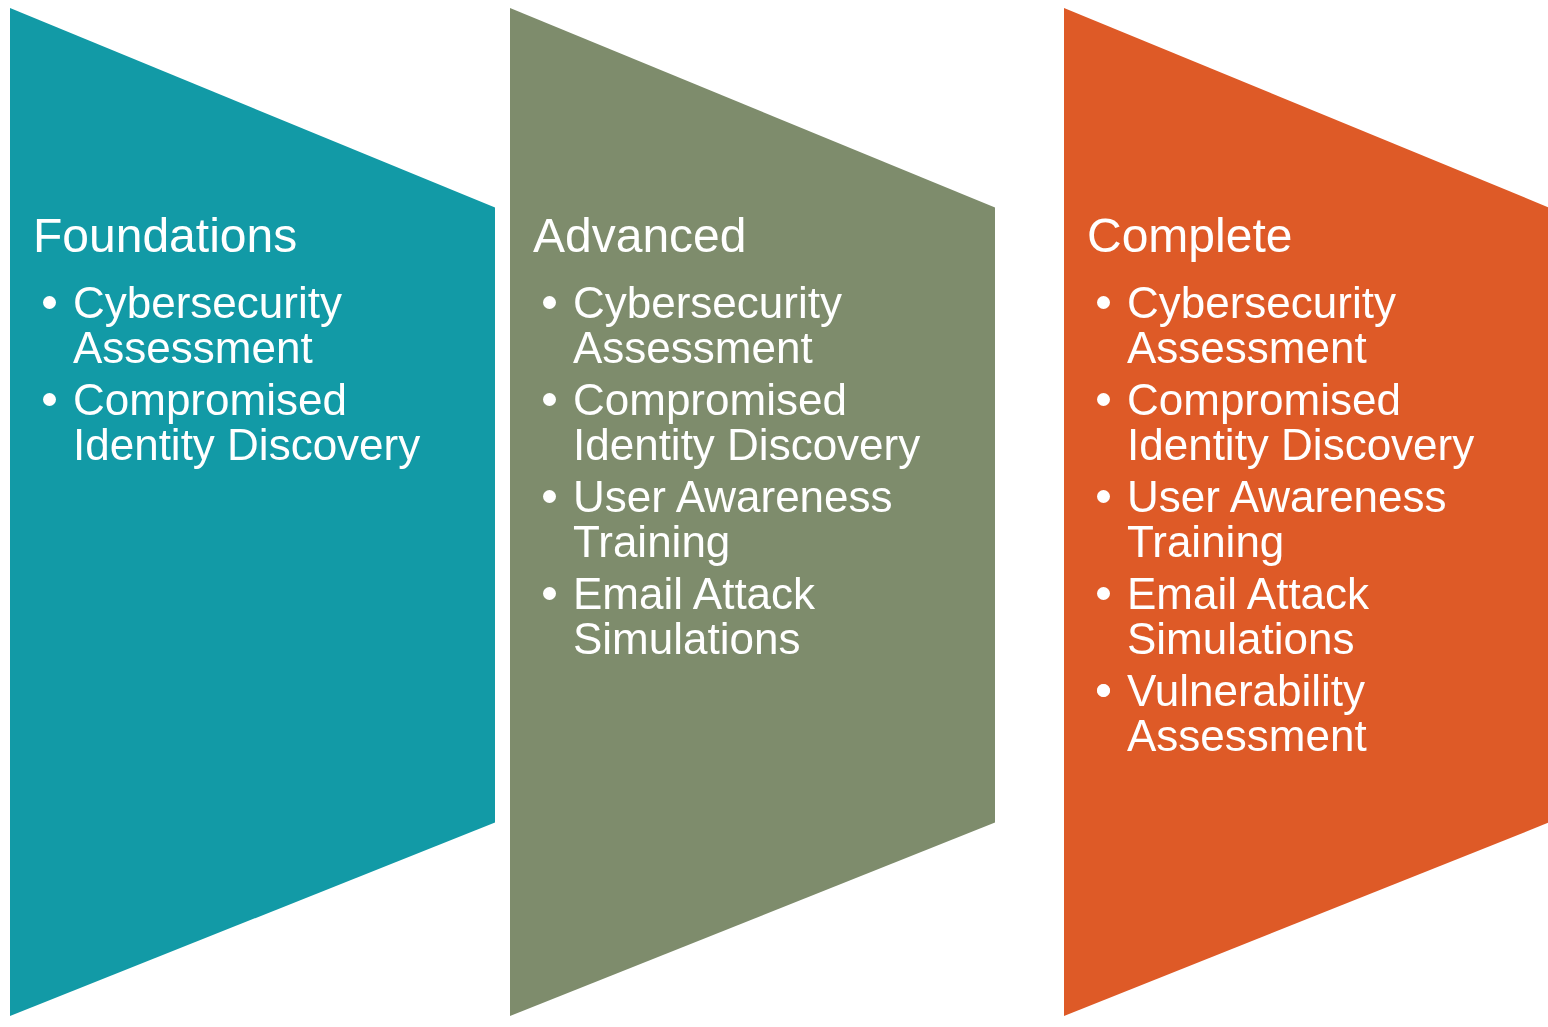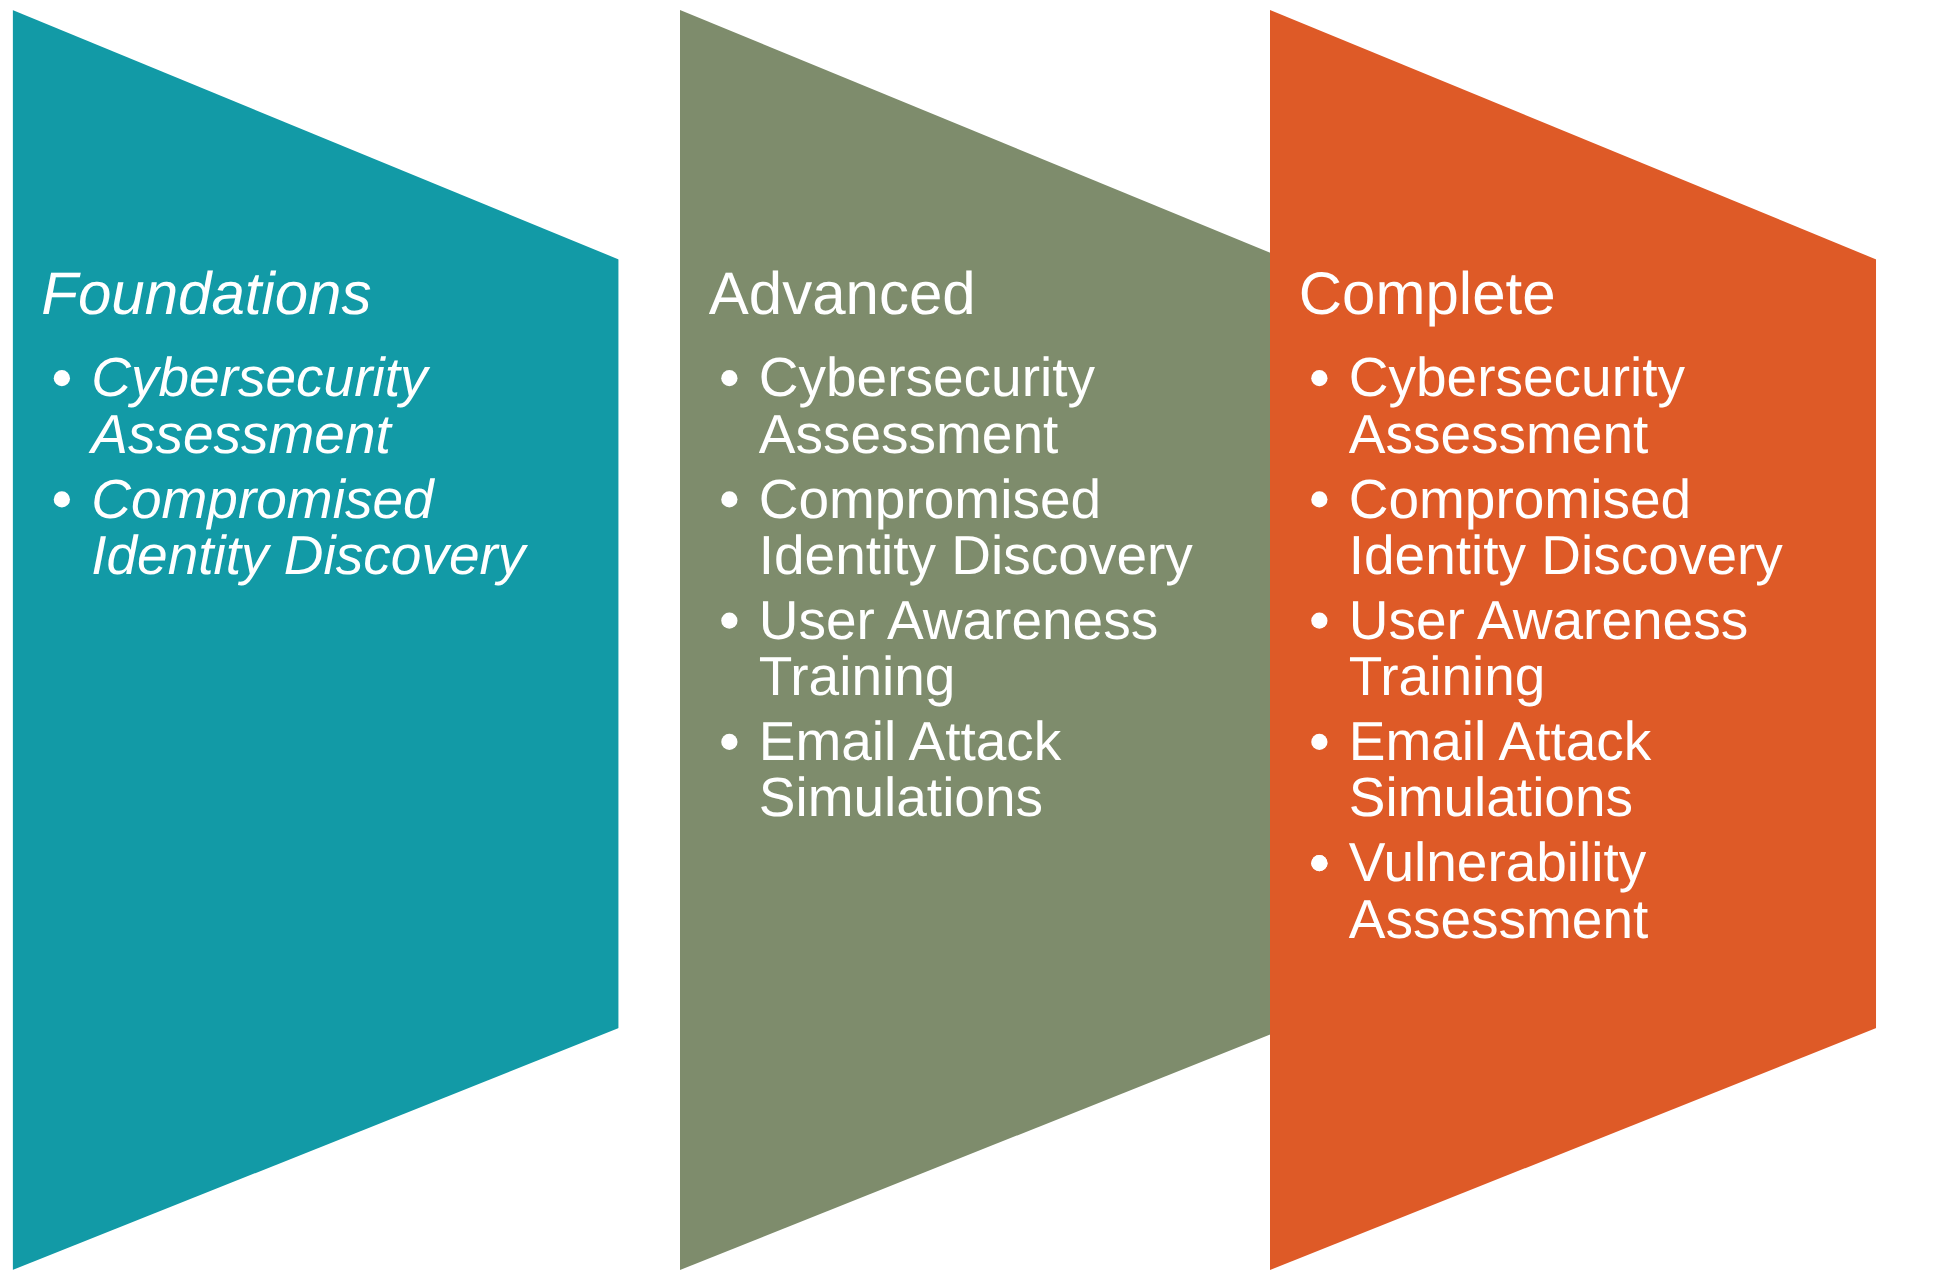--- a/index.html
+++ b/index.html
@@ -16,23 +16,23 @@
     overflow: hidden;
   }
   .panel {
     position: absolute;
     top: 8px;
     width: 485px;
     height: 1008px;
     clip-path: polygon(0% 0%, 100% 19.8%, 100% 80.8%, 0% 100%);
     color: #ffffff;
   }
-  .panel.p1 { left: 10px; font-style: italic; }
-  .panel.p2 { left: 544px; }
-  .panel.p3 { left: 1016px; }
+  .panel.p1 { left: 10px; }
+  .panel.p2 { left: 510px; }
+  .panel.p3 { left: 1064px; }
   .content {
     padding: 200px 18px 0 23px;
   }
   .panel-title {
     margin: 0 0 16px 0;
     font-size: 48px;
     font-weight: 400;
     line-height: 56px;
     letter-spacing: 0px;
   }

